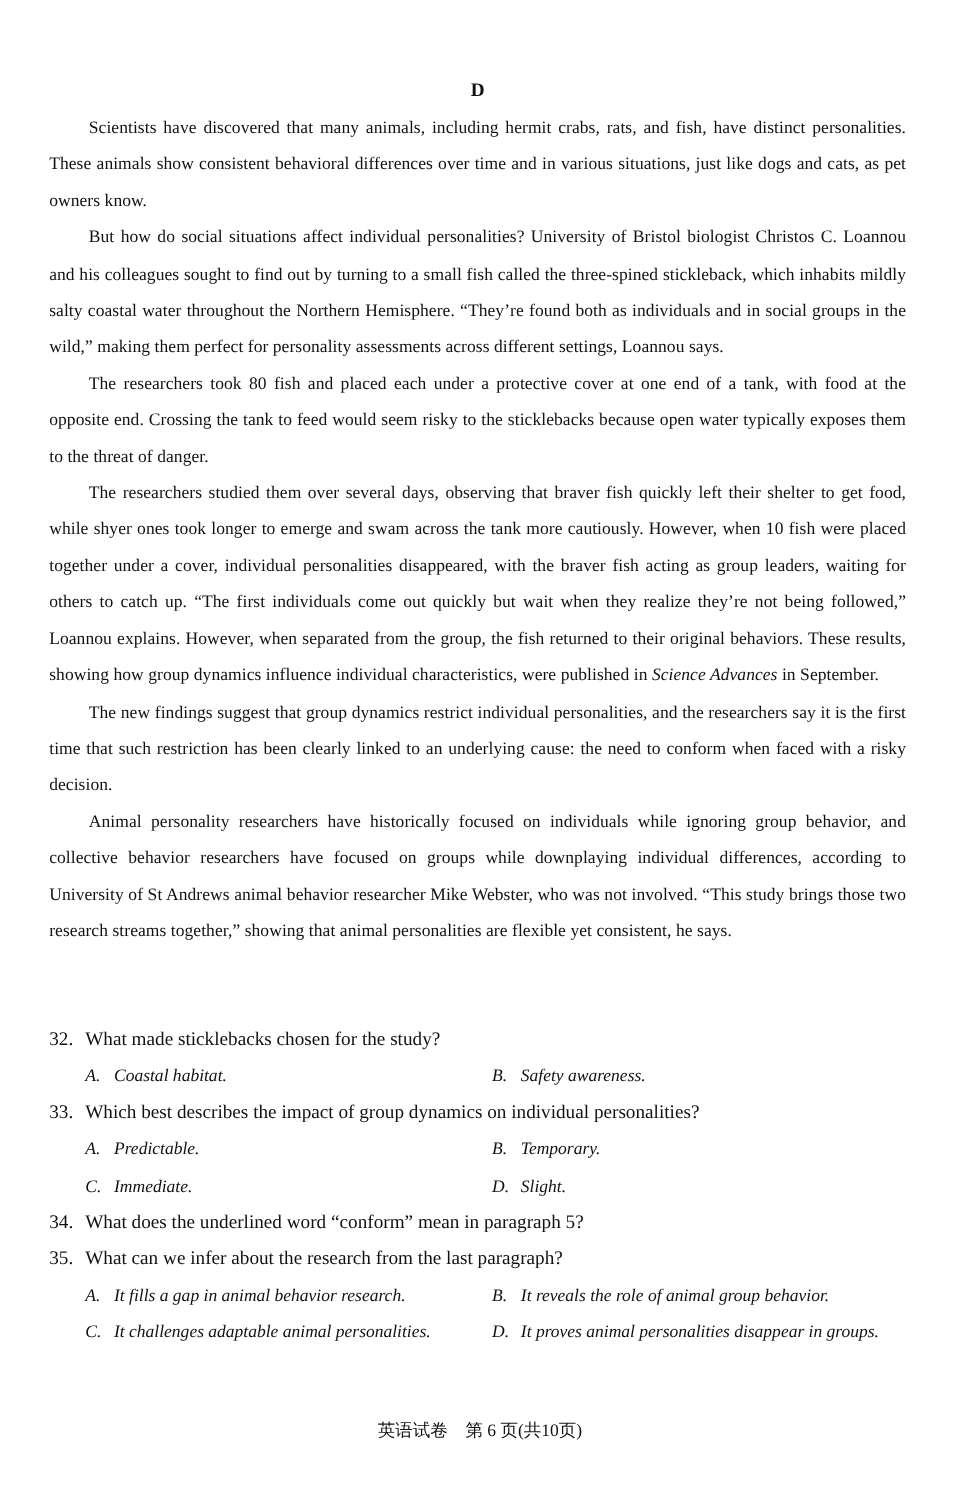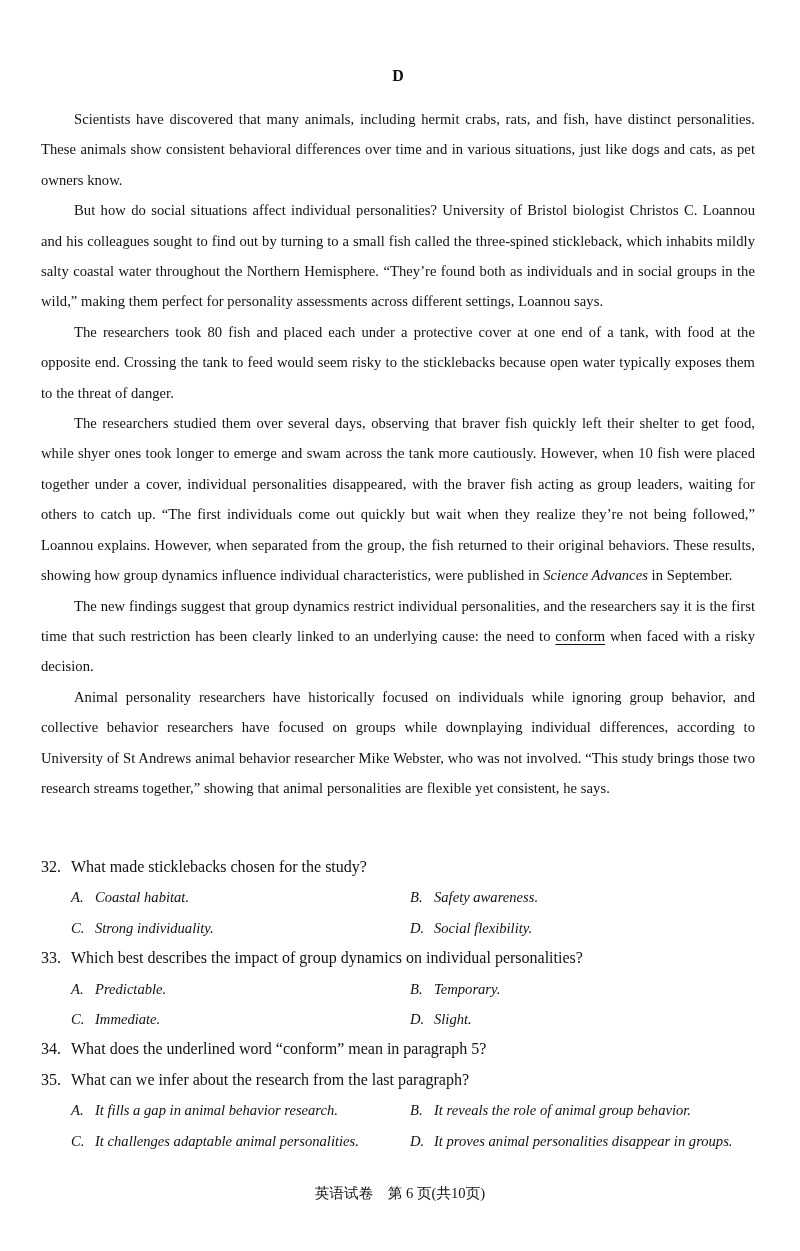--- a/index.html
+++ b/index.html
@@ -6,26 +6,26 @@
   body {
     width:800px; height:1251px; position:relative; overflow:hidden;
     font-family:"Liberation Serif", "DejaVu Serif", serif;
     color:#111;
   }
   .page { position:absolute; left:41px; top:0; width:714px; }
   .section-title {
     position:absolute; left:0; top:66px; width:714px; text-align:center;
     font-weight:bold; font-size:16px; line-height:20px;
   }
-  .passage { position:absolute; left:0; top:104px; width:714px; }
+  .passage { position:absolute; left:0; top:92px; width:714px; }
   .para {
     margin:0; font-size:14.6px; line-height:30.4px; text-align:justify;
     text-indent:33px; letter-spacing:0.05px;
   }
-  .underline { text-decoration:underline; text-underline-offset:3px; }
+  .underline { text-underline-offset:3px; }
   .italic { font-style:italic; }
   .questions { position:absolute; left:0; top:852px; width:714px; }
   .q-stem { font-size:16px; line-height:30.4px; margin:0; white-space:nowrap; }
   .q-num { display:inline-block; width:30px; }
   .opt-row { position:relative; height:30.4px; font-size:14.6px; line-height:30.4px; white-space:nowrap; }
   .opt { position:absolute; top:0;font-style:italic; }
   .opt-letter { display:inline-block; width:24px; }
   .footer {
     position:absolute; left:0; top:1183px; width:800px; text-align:center;
     font-size:14.6px; line-height:20px;
@@ -46,24 +46,20 @@
     <p class="para">Animal personality researchers have historically focused on individuals while ignoring group behavior, and collective behavior researchers have focused on groups while downplaying individual differences, according to University of St Andrews animal behavior researcher Mike Webster, who was not involved. “This study brings those two research streams together,” showing that animal personalities are flexible yet consistent, he says.</p>
   </div>
 
   <div class="questions">
 
     <div>
       <p class="q-stem"><span class="q-num">32.</span><span>What made sticklebacks chosen for the study?</span></p>
       <div class="opt-row">
         <span class="opt" style="left:30px"><span class="opt-letter">A.</span><span>Coastal habitat.</span></span>
         <span class="opt" style="left:369px"><span class="opt-letter">B.</span><span>Safety awareness.</span></span>
-      </div>
-      <div class="opt-row">
-        <span class="opt" style="left:30px"><span class="opt-letter">C.</span><span>Strong individuality.</span></span>
-        <span class="opt" style="left:369px"><span class="opt-letter">D.</span><span>Social flexibility.</span></span>
       </div>
     </div>
 
     <div>
       <p class="q-stem"><span class="q-num">33.</span><span>Which best describes the impact of group dynamics on individual personalities?</span></p>
       <div class="opt-row">
         <span class="opt" style="left:30px"><span class="opt-letter">A.</span><span>Predictable.</span></span>
         <span class="opt" style="left:369px"><span class="opt-letter">B.</span><span>Temporary.</span></span>
       </div>
       <div class="opt-row">

